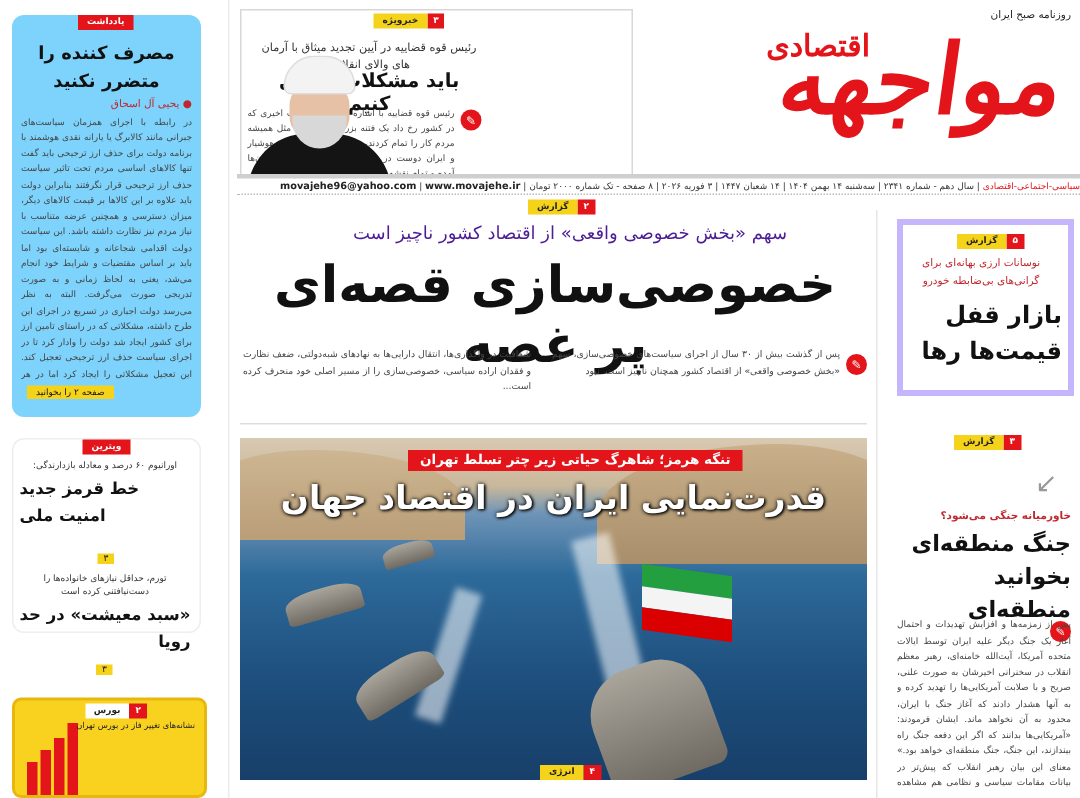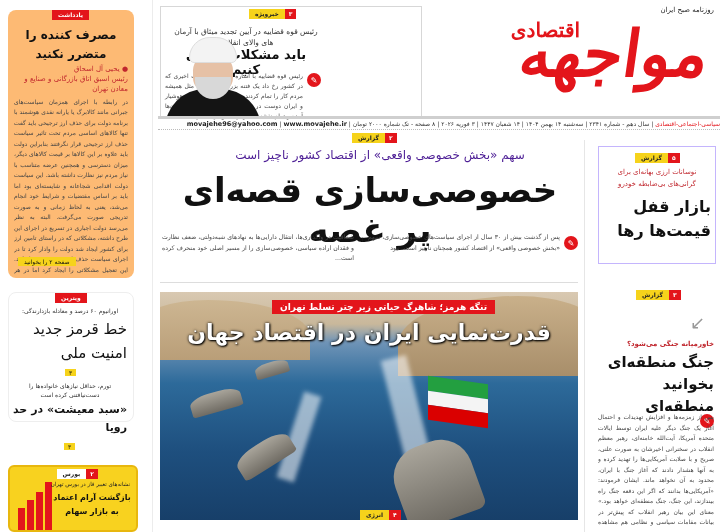--- a/index.html
+++ b/index.html
@@ -34,30 +34,30 @@
   .strip .web { font-weight: bold; color: #222; font-size: 6.5px; }
 
   
   .tag { display: inline-flex; align-items: center; height: 10px; font-size: 6px; font-weight: bold; }
   .tag .y { background: #f6d31b; color: #222; padding: 0 6px; height: 10px; line-height: 10px; }
   .tag .r { background: #e3151b; color: #fff; padding: 0 4px; height: 10px; line-height: 10px; }
   .tag.red-only .y { background: #e3151b; color:#fff;}
 
   
   .leftcard { left: 8px; top: 10px; width: 126px; height: 124px; background: #f1f1f1; border-radius: 8px; padding: 8px 6px; }
-  .leftcard1 { height: 268px; background: #fdba74; }
+  .leftcard1 { height: 268px; background: #7dd3fc; }
   .left-tag { position:absolute; left: 44px; top: 0; }
   .lc-title { text-align: center; font-size: 12px; font-weight: bold; line-height: 1.55; margin-top: 8px; }
   .lc-author { font-size: 7px; color: #c0262d; line-height: 1.4; margin-top: 2px; }
   .lc-body { font-size: 6px; color: #444; line-height: 1.75; text-align: justify; margin-top: 2px; }
   .lc-more { position:absolute; left: 10px; bottom: 12px; background: #f6d31b; font-size: 6px; padding: 1px 6px; }
 
   .leftcard2 { left: 8px; top: 292px; width: 126px; height: 130px; background: #fff; border: 1px solid #eee; border-radius: 8px; }
   .lc2-kick { position:absolute; right: 6px; top: 14px; width: 114px; text-align: center; font-size: 6px; color:#333;}
-  .lc2-title { position:absolute; right: 6px; top: 24px; width: 114px; text-align:right; font-size: 15px; font-weight: normal; line-height: 1.6; }
+  .lc2-title { position:absolute; right: 6px; top: 24px; width: 114px; text-align:left; font-size: 11px; font-weight: bold; line-height: 1.6; }
   .lc2-page { position:absolute; background:#f6d31b; font-size:6px; padding:0 4px; }
   .lc2-kick2 { position:absolute; right: 6px; top: 88px; width: 114px; text-align:center; font-size: 6px; color:#333; line-height:1.5;}
   .lc2-title2 { position:absolute; right: 6px; top: 108px; width: 114px; font-size: 11px; font-weight:bold; line-height:1.6;}
 
   .bourse { left: 8px; top: 465px; width: 130px; height: 67px; background: #f8d21f; border: 2px solid #e8b70e; border-radius: 6px; }
   .bars { position:absolute; left: 8px; bottom: 0; width: 40px; height: 60px; }
   .bars span { position:absolute; bottom:0; width: 7px; background:#e3151b; }
   .bourse .kick { position:absolute; right: 6px; top: 14px; font-size: 5.5px; color:#222; }
   .bourse .t { position:absolute; right: 4px; top: 24px; width: 80px; text-align:center; font-size: 8px; font-weight:bold; line-height:1.7; }
 
@@ -78,21 +78,21 @@
   .flag { position:absolute; left: 268px; top: 88px; width: 60px; height: 44px; transform: skewY(8deg); }
   .flag div { height: 33.3%; }
   .photo-kicker { position:absolute; left: 112px; top: 8px; background: #e3151b; color: #fff; font-size: 9px; font-weight: bold; padding: 2px 8px; }
   .photo-title { position:absolute; left: 0; width: 418px; top: 28px; text-align:center; font-size: 22px; font-weight: bold; color:#fff; text-shadow: 0 0 3px #000, 1px 1px 2px #000; }
   .photo-tag { position:absolute; left: 200px; bottom: 0; }
 
   .vrule { left: 584px; top: 140px; width: 1px; height: 392px; background: #e6e6e6; }
   .vrule2 { left: 152px; top: 0; width: 1px; height: 532px; background: #ececec; }
 
   
-  .rbox1 { left: 598px; top: 146px; width: 118px; height: 118px; border: 1px solid #c4b5fd; }
+  .rbox1 { left: 598px; top: 146px; width: 118px; height: 118px; border: 4px solid #c4b5fd; }
   .rbox1 .tag { position:absolute; left: 36px; top: 6px; }
   .rk { position:absolute; right: 4px; top: 20px; width: 108px; text-align:center; color:#c0262d; font-size: 7px; line-height: 1.7; }
   .rt { position:absolute; right: 4px; top: 48px; width: 108px; text-align:right; font-size: 16px; font-weight:bold; line-height: 1.5; }
 
   .rbox2-tag { left: 636px; top: 290px; }
   .arrow-sw { left: 690px; top: 312px; font-size: 18px; color: #999; }
   .r2k { left: 598px; top: 340px; width: 116px; font-size: 7px; color: #c0262d; font-weight: bold; }
   .r2t { left: 598px; top: 352px; width: 116px; font-size: 15px; font-weight: bold; line-height: 1.45; }
   .r2b { left: 598px; top: 412px; width: 116px; font-size: 6px; color:#444; line-height: 1.75; text-align: justify; }
 </style>
@@ -137,21 +137,20 @@
   <span class="web">www.movajehe.ir</span>
 </div>
 
 <div class="abs leftcard leftcard1">
   <div class="tag left-tag red-only">
     <span class="y">یادداشت</span>
   </div>
   <div class="lc-title">مصرف کننده را متضرر نکنید</div>
   <div class="lc-author">
     <div>● یحیی آل اسحاق</div>
-    <div>رئیس اسبق اتاق بازرگانی و صنایع و معادن تهران</div>
   </div>
   <div class="lc-body" style="height:178px; overflow:hidden;">در رابطه با اجرای همزمان سیاست‌های جبرانی مانند کالابرگ یا یارانه نقدی هوشمند با برنامه دولت برای حذف ارز ترجیحی باید گفت تنها کالاهای اساسی مردم تحت تاثیر سیاست حذف ارز ترجیحی قرار نگرفتند بنابراین دولت باید علاوه بر این کالاها بر قیمت کالاهای دیگر، میزان دسترسی و همچنین عرضه متناسب با نیاز مردم نیز نظارت داشته باشد. این سیاست دولت اقدامی شجاعانه و شایسته‌ای بود اما باید بر اساس مقتضیات و شرایط خود انجام می‌شد، یعنی به لحاظ زمانی و به صورت تدریجی صورت می‌گرفت. البته به نظر می‌رسد دولت اجباری در تسریع در اجرای این طرح داشته، مشکلاتی که در راستای تامین ارز برای کشور ایجاد شد دولت را وادار کرد تا در اجرای سیاست حذف ارز ترجیحی تعجیل کند. این تعجیل مشکلاتی را ایجاد کرد اما در هر صورت آثار خیری برای کشور خواهد داشت.</div>
   <div class="lc-more">صفحه ۲ را بخوانید</div>
 </div>
 
 <div class="abs leftcard2">
   <div class="tag red-only" style="position:absolute; left:46px; top:0;">
     <span class="y">ویترین</span>
   </div>
   <div class="lc2-kick">اورانیوم ۶۰ درصد و معادله بازدارندگی:</div>
@@ -167,21 +166,20 @@
     <span style="left:0; height:22px;"></span>
     <span style="left:9px; height:30px;"></span>
     <span style="left:18px; height:38px;"></span>
     <span style="left:27px; height:48px;"></span>
   </div>
   <div class="tag" style="position:absolute; right:38px; top:2px;">
     <span class="r">۲</span>
     <span class="y" style="background:#fff;">بورس</span>
   </div>
   <div class="kick">نشانه‌های تغییر فاز در بورس تهران</div>
-  <div class="t">بازگشت آرام اعتماد به بازار سهام</div>
 </div>
 
 <div class="abs tag" style="left:352px; top:133px;">
   <span class="r">۲</span>
   <span class="y">گزارش</span>
 </div>
 <div class="abs main-kicker">سهم «بخش خصوصی واقعی» از اقتصاد کشور ناچیز است</div>
 <div class="abs main-title">خصوصی‌سازی قصه‌ای پر غصه</div>
 <div class="abs icon-dot" style="left:564px; top:236px;">✎</div>
 <div class="abs main-lead" style="width:398px;">

